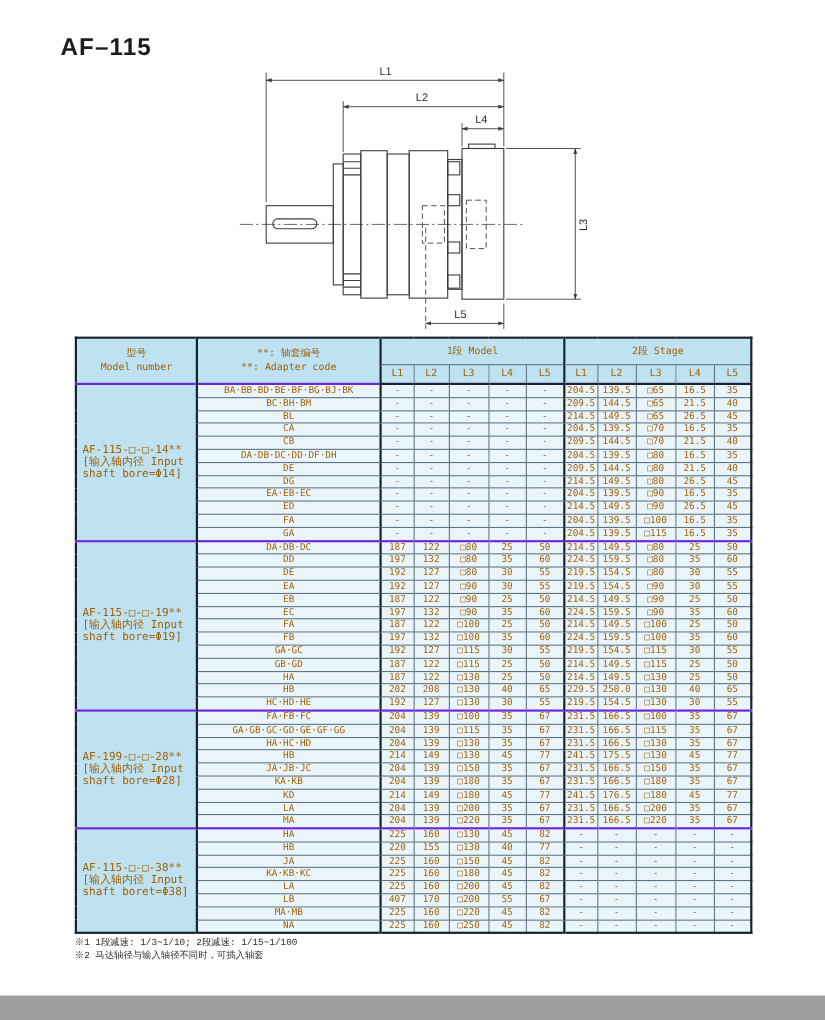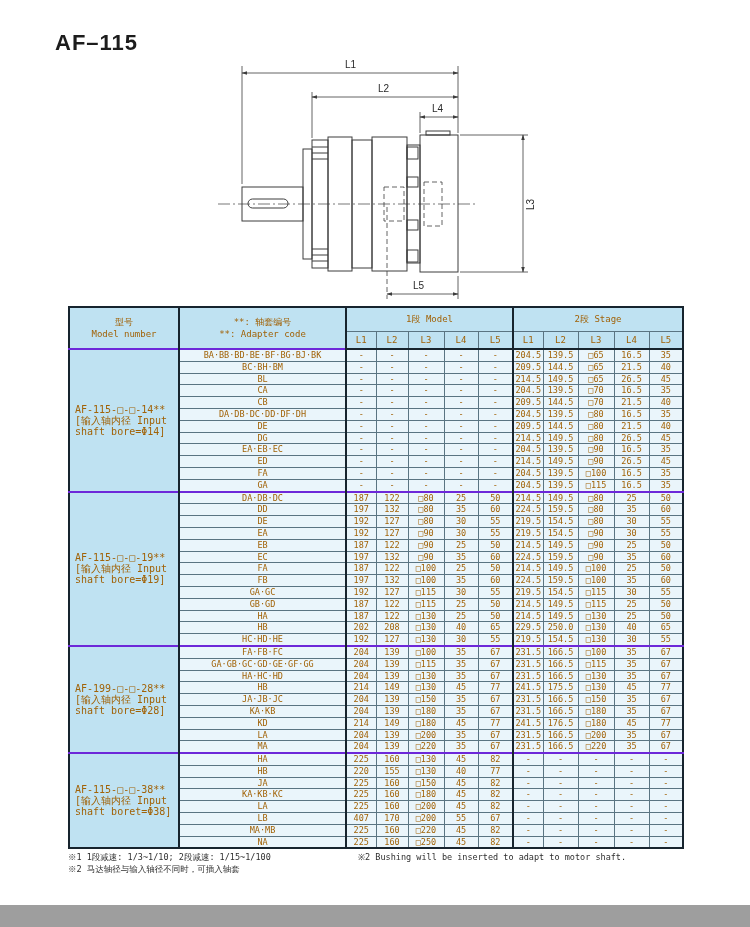--- a/index.html
+++ b/index.html
@@ -22,21 +22,21 @@
   .spec-table thead tr:first-child th { height:24px; }
   .spec-table thead tr:last-child th { height:18px; }
   .spec-table thead tr:last-child th { border-bottom:2px solid #17242e; }
   .spec-table td { background:#eaf5fb; font-size:8.5px; height:10.8px; line-height:10.8px; text-align:center; padding:0; }
   .spec-table td.model-cell { background:#bfe2f2; vertical-align:middle; text-align:left; padding-left:5px; font-size:10px; line-height:11px; }
   .spec-table .vsep { border-left:2px solid #17242e; }
   .spec-table tr.section-start td { border-top:2px solid #6d28d9;margin-top:31px; }
   .hdr-two-line div { line-height:12px; }
 
   .footnotes { position:absolute; top:852px; left:0; width:750px; font-family:"DejaVu Sans Mono", monospace; font-size:8.5px; color:#2e2e2e; }
-  .footnotes .fn-block { position:absolute; top:0; line-height:11.5px; }
+  .footnotes .fn-block { position:absolute; top:0; line-height:11.5px;font-family:Liberation Mono, monospace; }
   .fn-cn { left:68px; }
   .fn-en { left:358px; }
 </style>
 </head>
 <body>
 
 <div class="page">
 
   <div class="page-title">AF–115</div>
 
@@ -718,17 +718,16 @@
         </tr>
       </tbody>
   </table>
 
   <div class="footnotes">
     <div class="fn-block fn-cn">
       <div>※1 1段减速: 1/3~1/10; 2段减速: 1/15~1/100</div>
       <div>※2 马达轴径与输入轴径不同时，可插入轴套</div>
     </div>
     <div class="fn-block fn-en">
-      <div>※2 Bushing will be inserted to adapt to motor shaft.</div>
     </div>
   </div>
 
 </div>
 
 </body></html>

